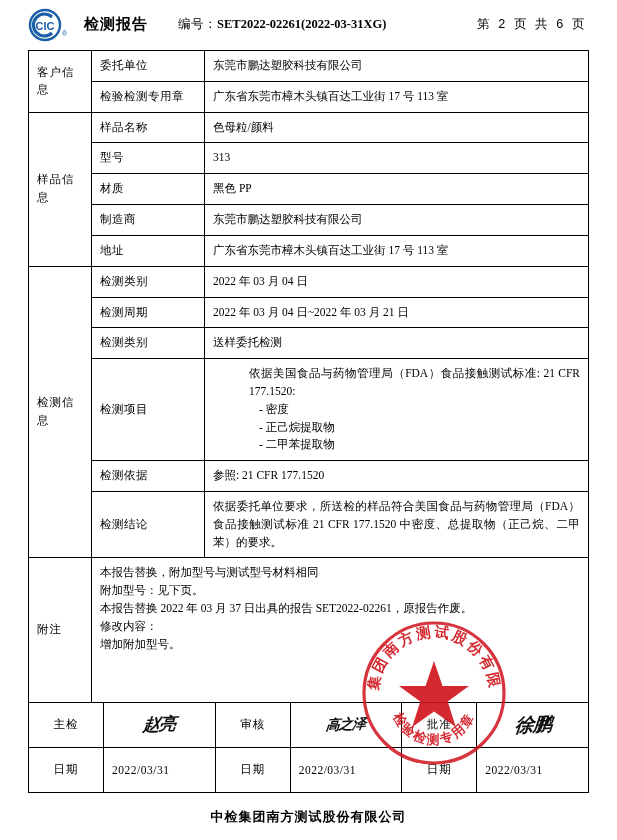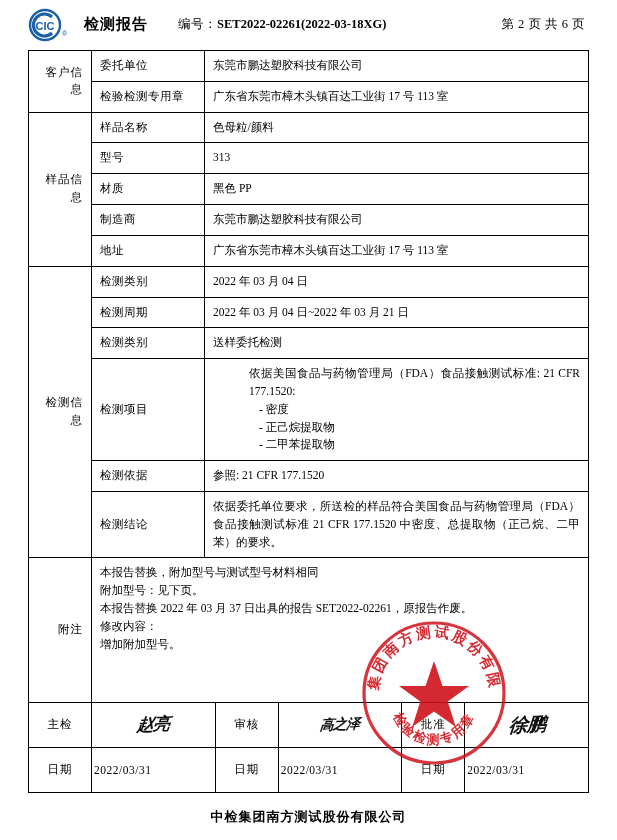--- a/index.html
+++ b/index.html
@@ -50,39 +50,40 @@
     white-space: nowrap;
     flex: 1;
   }
   .report-no .label { letter-spacing: 0.5px; margin-top: 36px; }
   .report-no .value { font-weight: bold; font-family: "Liberation Serif", serif; }
   .page-no {
     font-size: 12.5px;
     white-space: nowrap;
     letter-spacing: 0.5px;
     padding-right: 4px;
+    font-family: Liberation Mono, monospace;
   }
 
   
   table.main {
     border-collapse: collapse;
     width: 561px;
     margin: 0 28px;
     table-layout: fixed;
   }
   table.main td {
     border: 1px solid #000;
     font-size: 11.5px;
     padding: 6px 8px;
     vertical-align: middle;
     line-height: 1.55;
   }
   td.cat {
     width: 46px;
-    text-align: right;
+    text-align: left;
     font-size: 12px;
     letter-spacing: 1px;
   }
   td.cat .l { display:block; }
   td.key {
     width: 96px;
     font-size: 11.5px;
     letter-spacing: 0.5px;
     padding-left: 10px;
   }
@@ -111,21 +112,21 @@
     border-collapse: collapse;
     width: 561px;
     table-layout: fixed;
   }
   table.sig td {
     border: 1px solid #000;
     border-top: none;
     font-size: 11.5px;
     height: 40px;
     vertical-align: middle;
-    padding: 2px 2px;
+    padding: 2px 8px;
   }
   table.sig td.lbl {
     width: 58px;
     text-align: center;
     letter-spacing: 1px;
   }
   table.sig td.sigcell {
     text-align: center;
     position: relative;
   }
@@ -177,21 +178,21 @@
     <div class="logo">
       <svg width="44" height="34" viewBox="0 0 44 34">
         <circle cx="17" cy="17" r="15" fill="none" stroke="#1a5fa8" stroke-width="2.4"></circle>
         <path d="M24 9 A11 11 0 1 0 24 25" fill="none" stroke="#1a5fa8" stroke-width="3.2"></path>
         <text x="17" y="22" font-size="11" font-family="Liberation Sans, sans-serif" font-weight="bold" fill="#1a5fa8" text-anchor="middle">CIC</text>
         <text x="34" y="28" font-size="7" font-family="Liberation Sans, sans-serif" fill="#1a5fa8">®</text>
       </svg>
     </div>
     <div class="report-title">检测报告</div>
     <div class="report-no">
-      <span class="label">编号：</span><span class="value">SET2022-02261(2022-03-18XG)</span>
+      <span class="label">编号：</span><span class="value">SET2022-02261(2022-03-31XG)</span>
     </div>
     <div class="page-no">第 2 页 共 6 页</div>
   </div>
 
   <table class="main">
 
     <tbody>
         <tr>
       <td class="cat" rowspan="2">
         <span class="l">客户信息</span>

